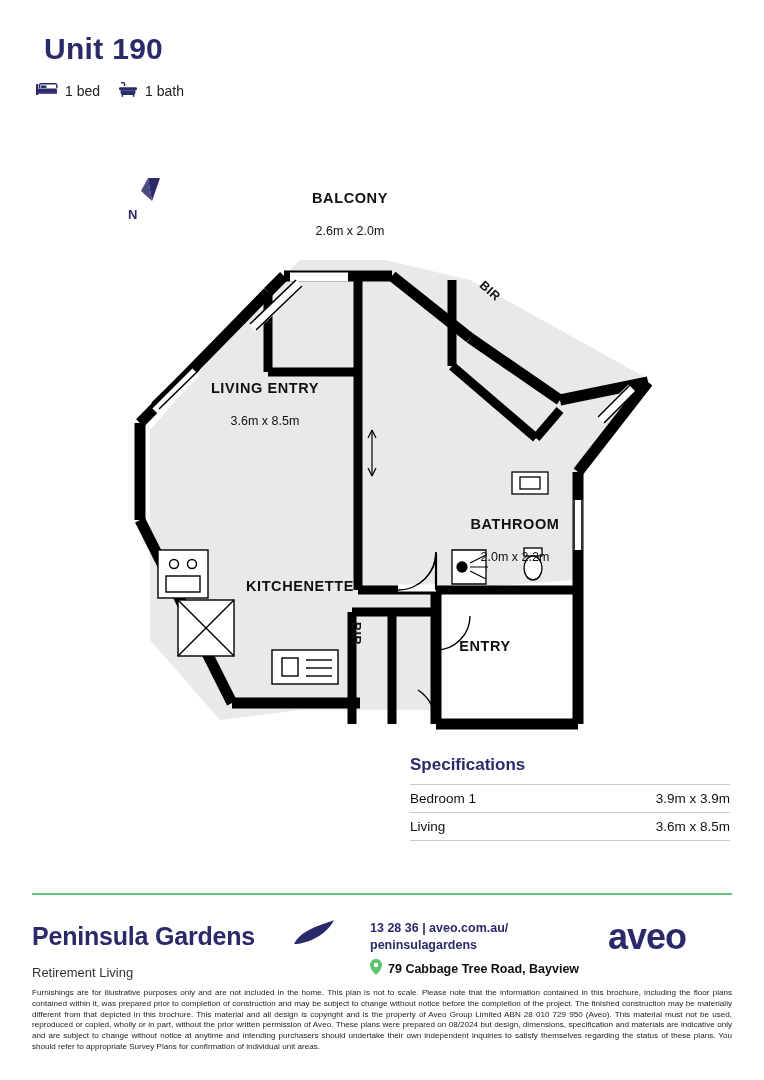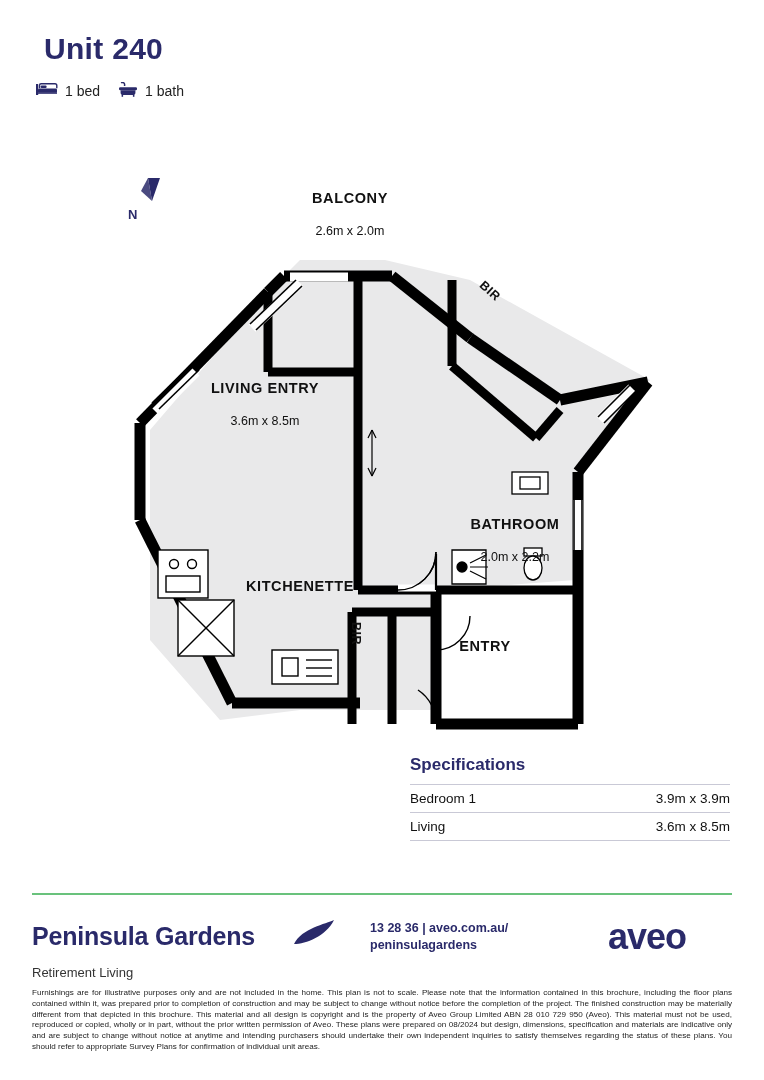--- a/index.html
+++ b/index.html
@@ -183,21 +183,21 @@
     width: 700px;
     font-size: 8.1px;
     line-height: 1.33;
     color: #222;
     text-align: justify;
   }
 </style>
 </head>
 <body>
 
-<div class="unit-title">Unit 240</div>
+<div class="unit-title">Unit 190</div>
 
 <div class="specs-row">
   <div class="spec-item">
     <span>
       <svg width="22" height="15" viewBox="0 0 22 15">
         <rect x="0" y="2" width="2.2" height="11" fill="#2a2a6a"></rect>
         <rect x="2" y="6.5" width="19" height="4" rx="1.2" fill="#2a2a6a"></rect>
         <path d="M3.5 6.2 V3.4 a1.6 1.6 0 0 1 1.6-1.6 H19 a1.8 1.8 0 0 1 1.8 1.8 V6.2" fill="none" stroke="#2a2a6a" stroke-width="1.4"></path>
         <rect x="4.6" y="3.4" width="6" height="2.6" rx="1" fill="#2a2a6a"></rect>
         <rect x="2" y="10.2" width="19" height="1.6" fill="#2a2a6a"></rect>
@@ -408,17 +408,26 @@
 
 <div class="leaf">
   <svg width="44" height="30" viewBox="0 0 44 30">
     <path d="M2,26 C14,26 34,18 42,2 C34,6 10,10 2,26 Z" fill="#2a2a6a"></path>
   </svg>
 </div>
 
 <div class="contact">
   <div>13 28 36 | aveo.com.au/</div>
   <div>peninsulagardens</div>
+  <div class="addr">
+    <span>
+      <svg width="12" height="16" viewBox="0 0 12 16">
+        <path d="M6,0 C2.7,0 0,2.7 0,6 C0,10.5 6,16 6,16 C6,16 12,10.5 12,6 C12,2.7 9.3,0 6,0 Z" fill="#5cc46e"></path>
+        <circle cx="6" cy="6" r="2.2" fill="#ffffff"></circle>
+      </svg>
+    </span>
+    <span>79 Cabbage Tree Road, Bayview</span>
+  </div>
 </div>
 
 <div class="aveo-logo">aveo</div>
 
 <div class="disclaimer">Furnishings are for illustrative purposes only and are not included in the home. This plan is not to scale. Please note that the information contained in this brochure, including the floor plans contained within it, was prepared prior to completion of construction and may be subject to change without notice before the completion of the project. The finished construction may be materially different from that depicted in this brochure. This material and all design is copyright and is the property of Aveo Group Limited ABN 28 010 729 950 (Aveo). This material must not be used, reproduced or copied, wholly or in part, without the prior written permission of Aveo. These plans were prepared on 08/2024 but design, dimensions, specification and materials are indicative only and are subject to change without notice at anytime and intending purchasers should undertake their own independent inquiries to satisfy themselves regarding the status of these plans. You should refer to appropriate Survey Plans for confirmation of individual unit areas.</div>
 
 </body></html>

